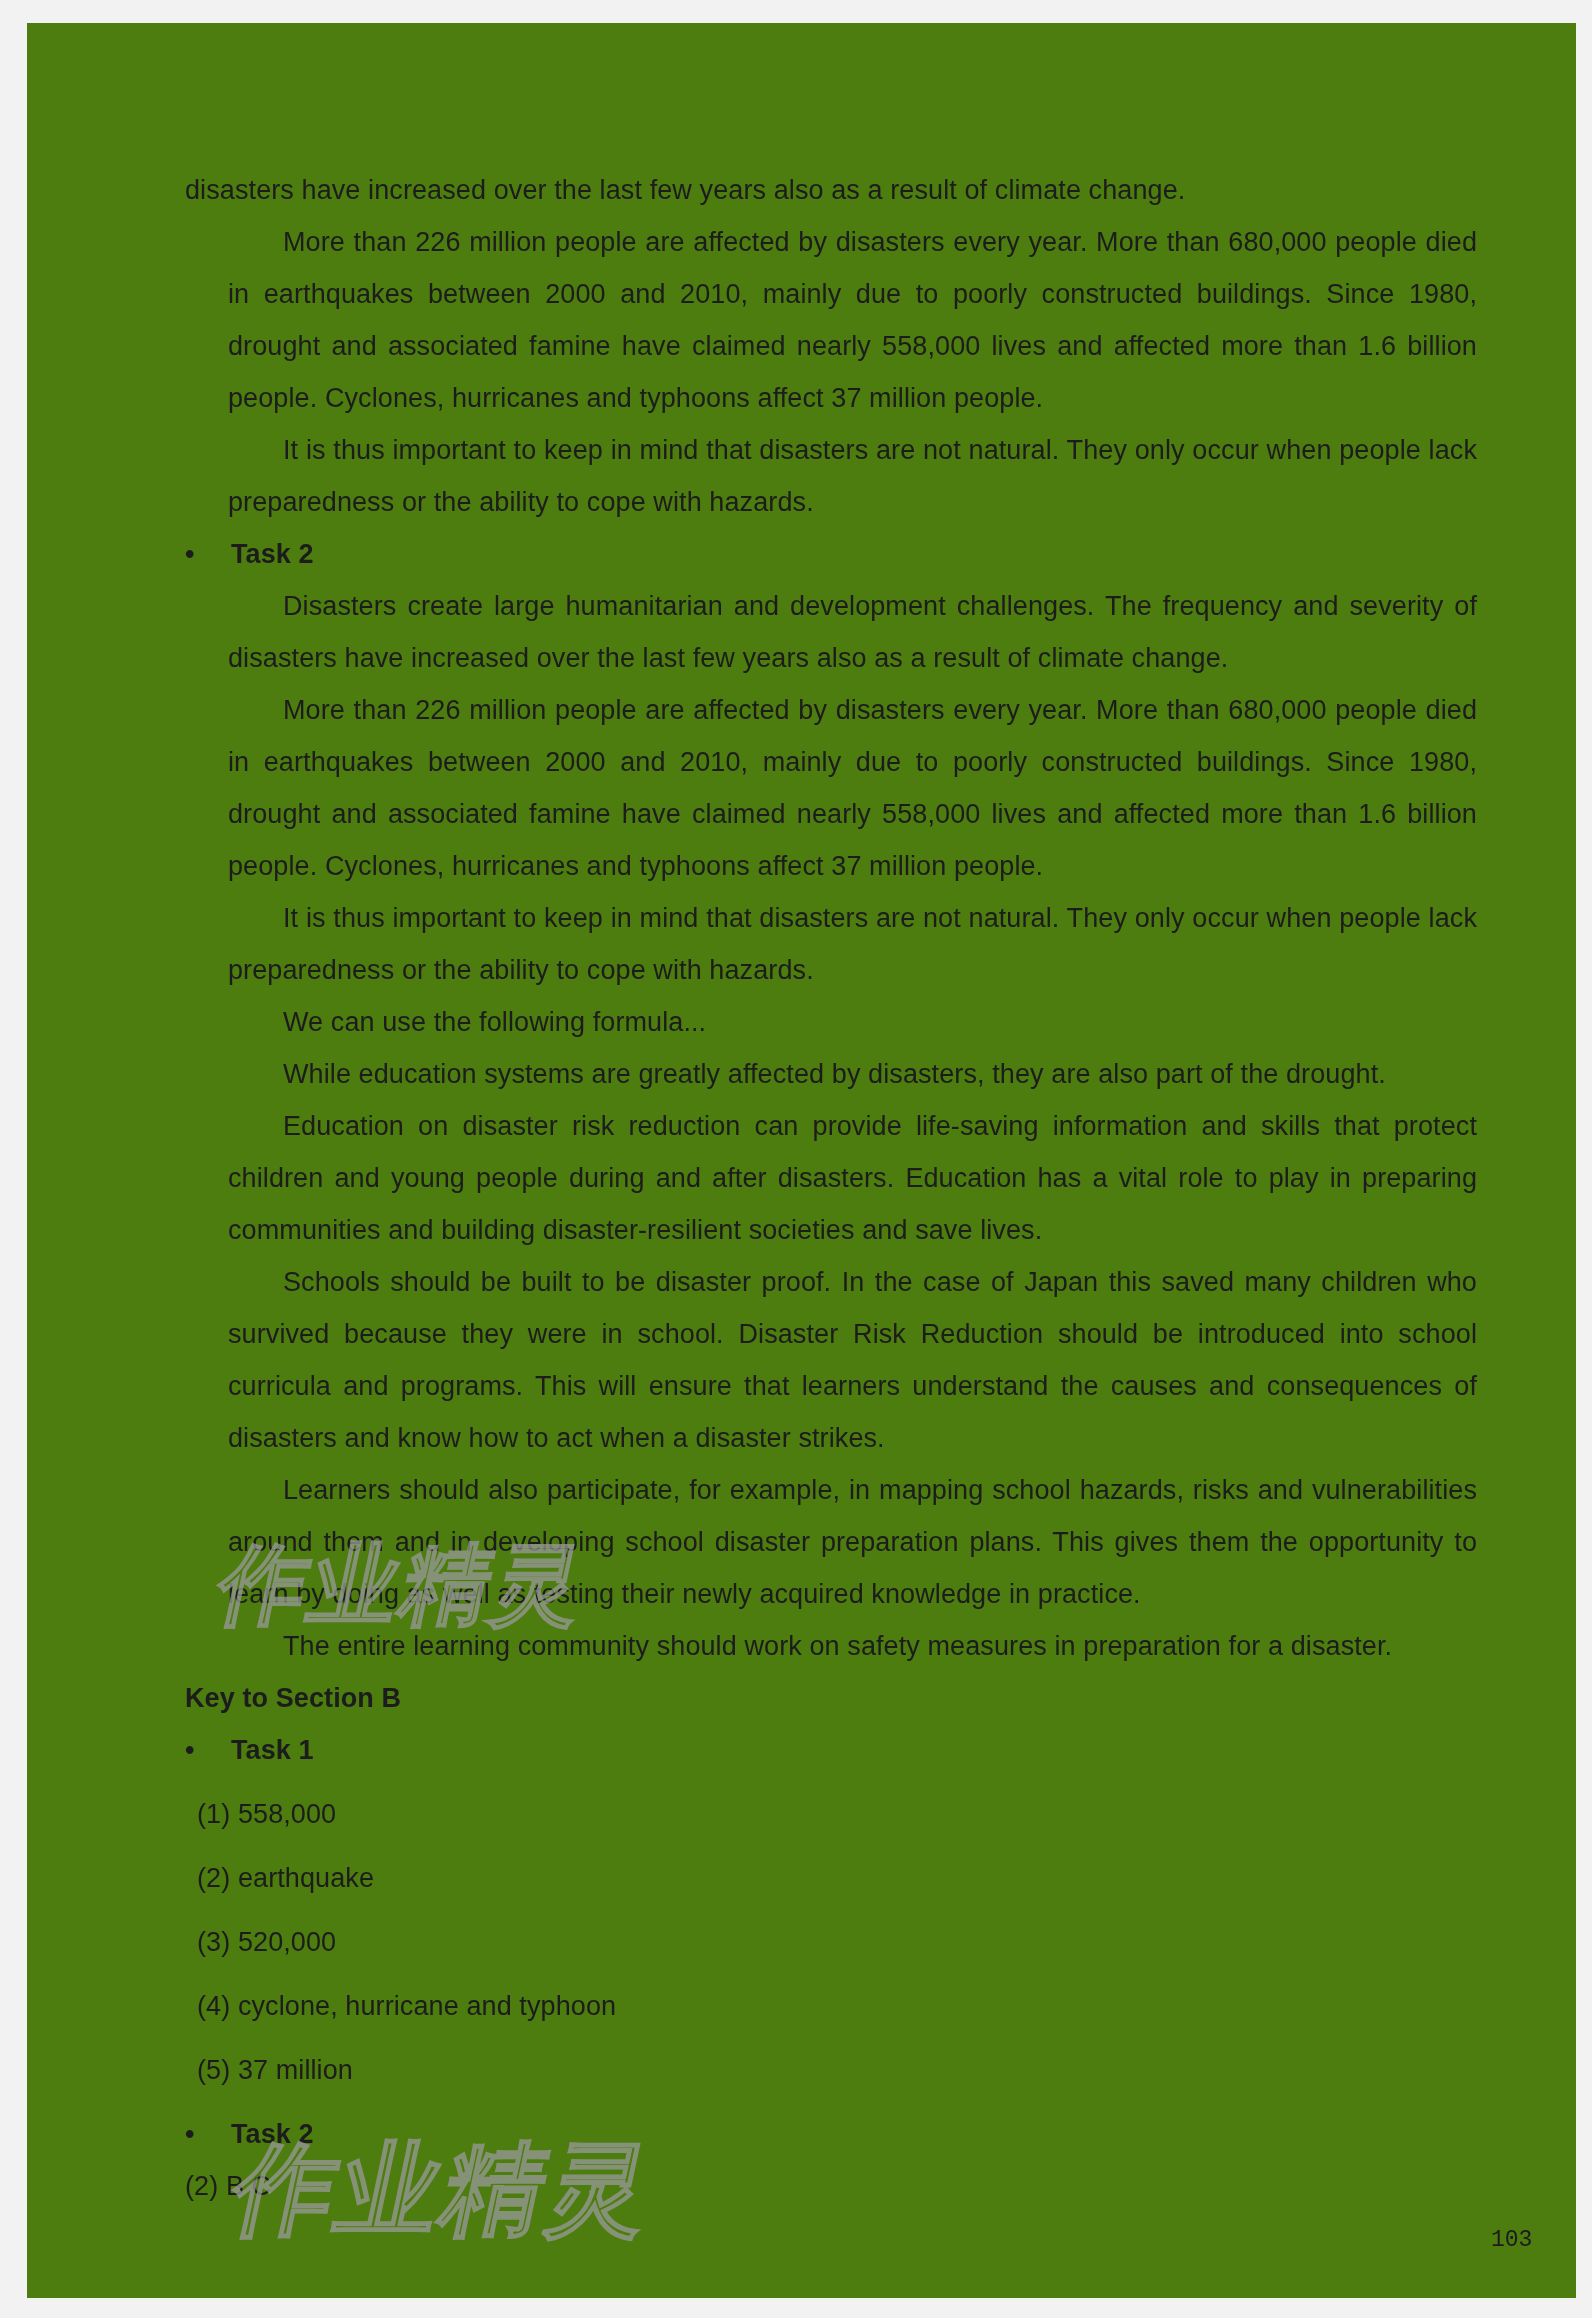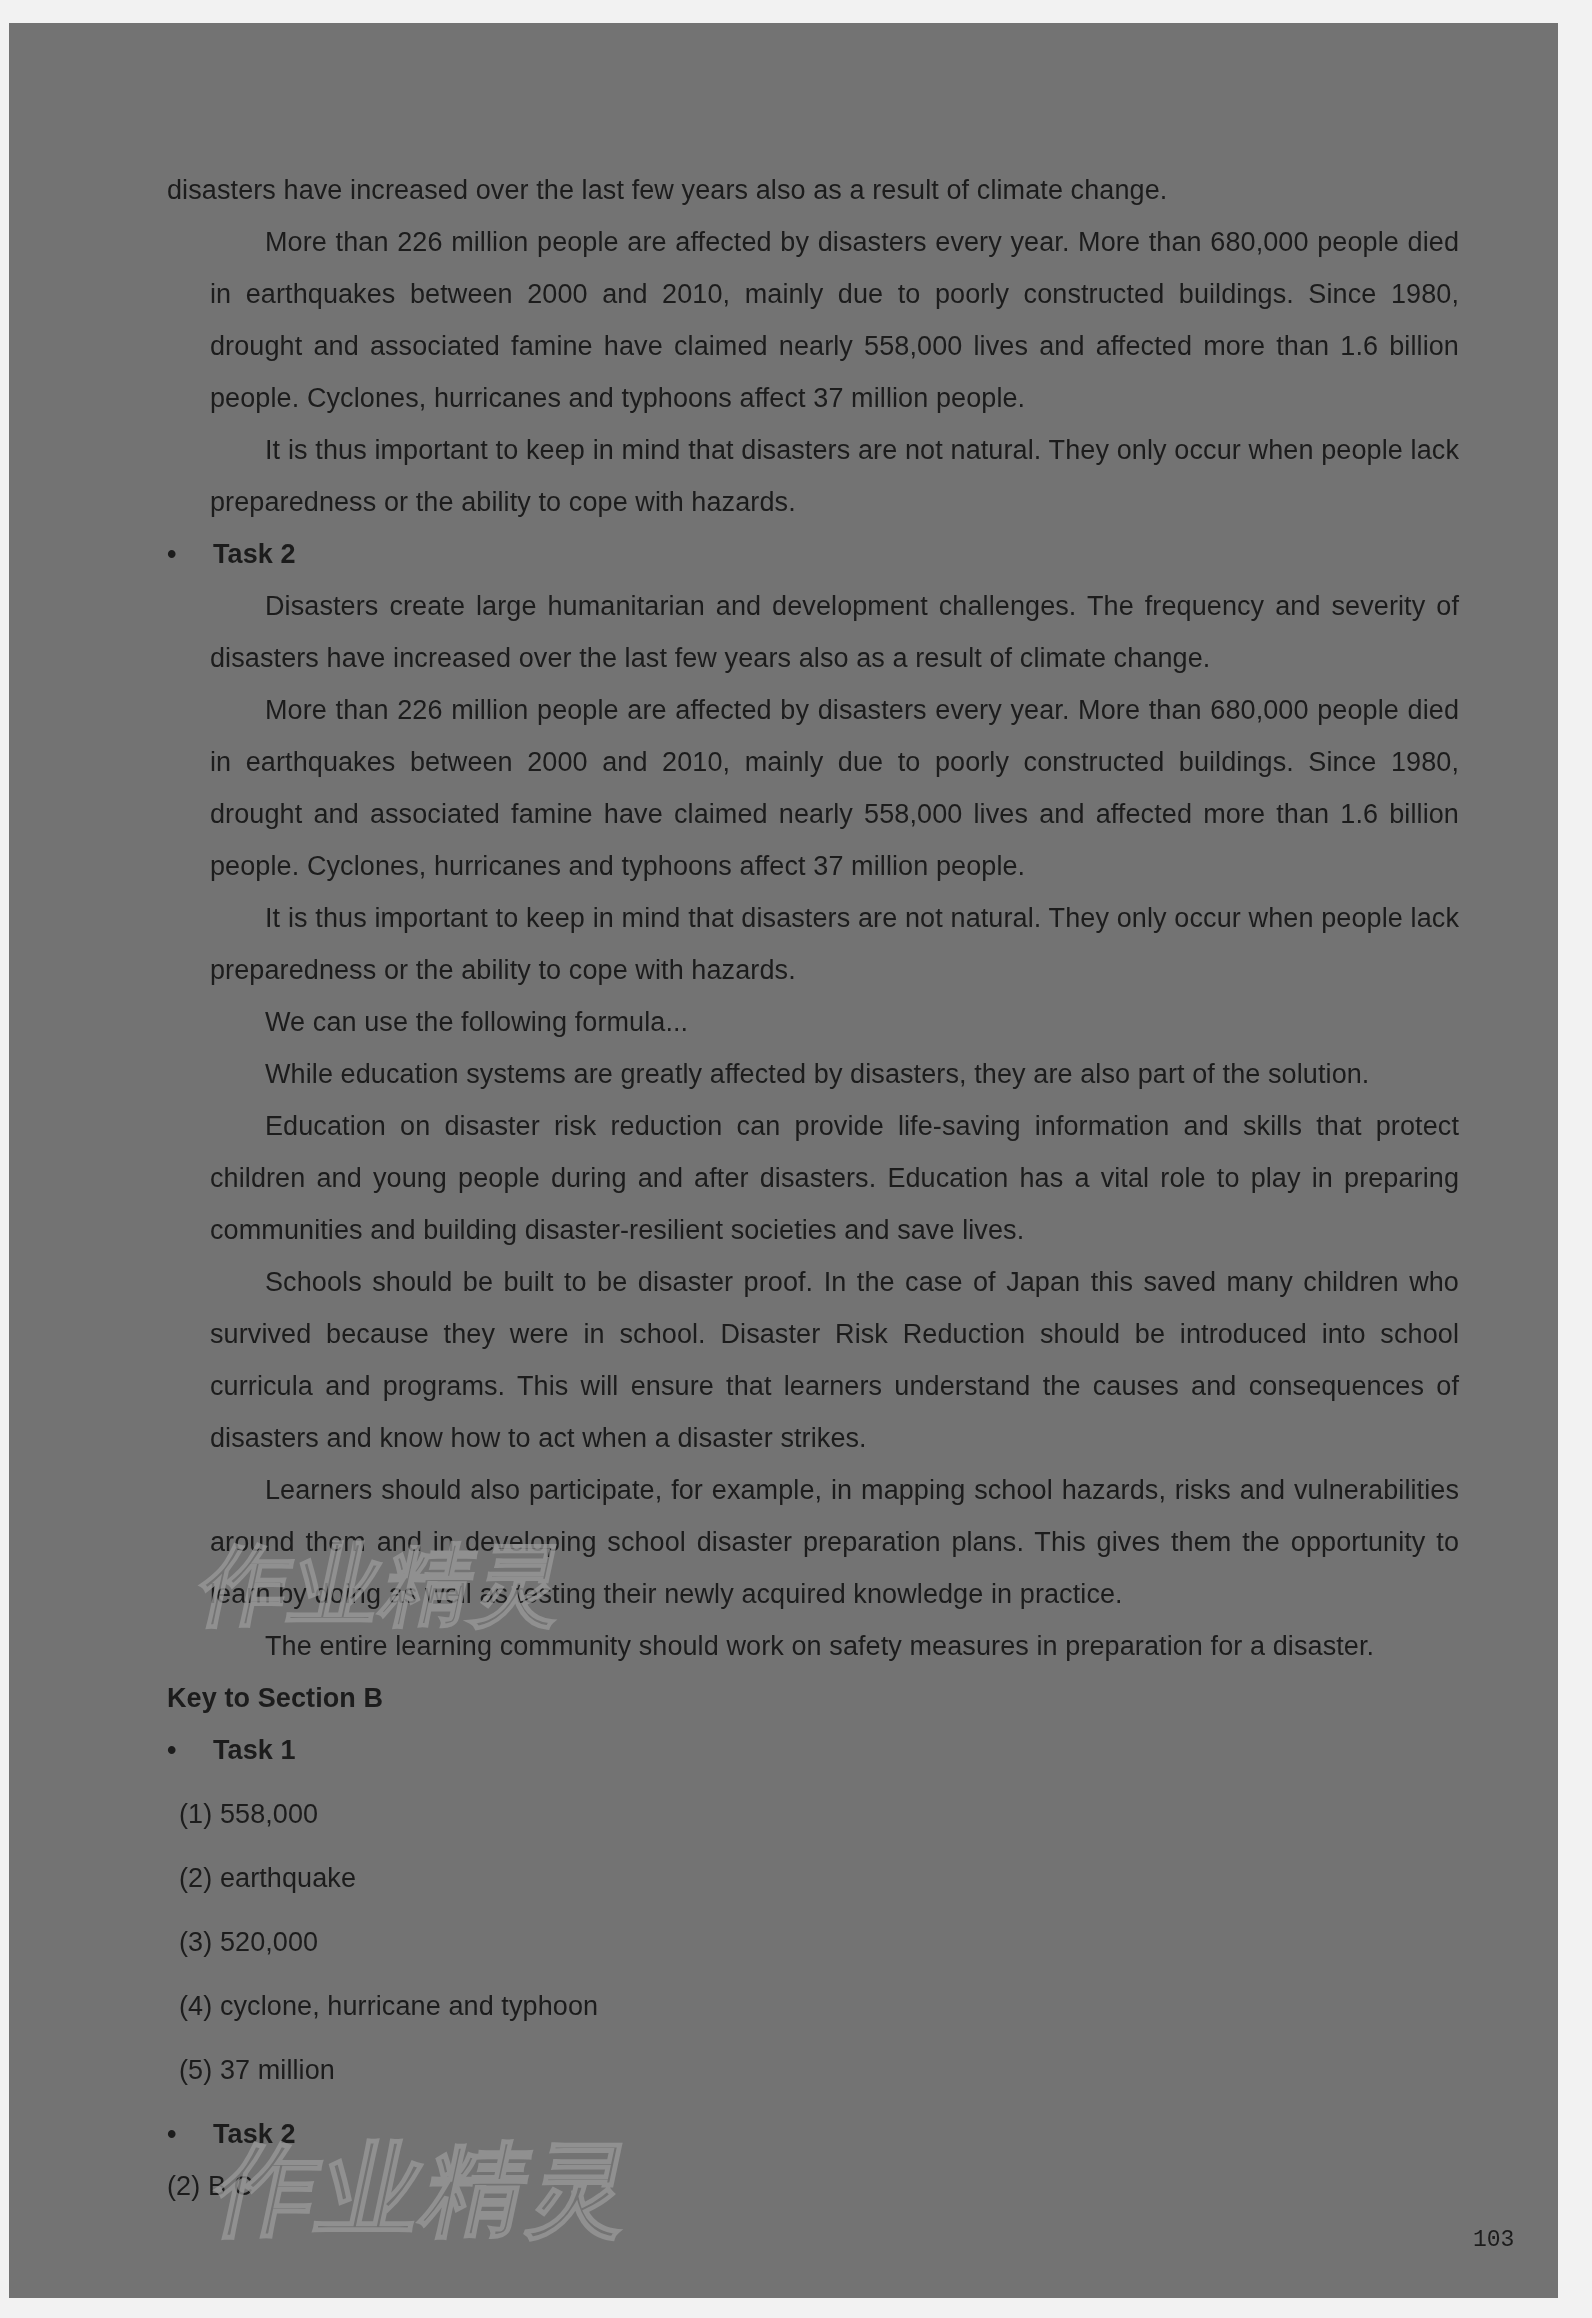--- a/index.html
+++ b/index.html
@@ -6,23 +6,23 @@
   body {
     width: 1592px; height: 2319px;
     background: #f2f2f2;
     position: relative;
     overflow: hidden;
     font-family: "Liberation Sans", sans-serif;
     color: #1c1c1c;
   }
   .page {
     position: absolute;
-    left: 9px; top: 23px;
+    left: 27px; top: 23px;
     width: 1549px; height: 2275px;
-    background: #737373;
+    background: #4d7c0f;
   }
   .content {
     position: absolute;
     left: 158px; top: 141px;
     width: 1292px;
     font-size: 27px;
     line-height: 52px;
     letter-spacing: 0.1px;
   }
   .para { margin: 0; text-align: justify; text-align-last: left; }
@@ -73,21 +73,21 @@
 
     <p class="bullet-head">
       <span class="bullet-dot">•</span>
       <span>Task 2</span>
     </p>
 
     <p class="para indent">Disasters create large humanitarian and development challenges. The frequency and severity of disasters have increased over the last few years also as a result of climate change.</p>
     <p class="para indent">More than 226 million people are affected by disasters every year. More than 680,000 people died in earthquakes between 2000 and 2010, mainly due to poorly constructed buildings. Since 1980, drought and associated famine have claimed nearly 558,000 lives and affected more than 1.6 billion people. Cyclones, hurricanes and typhoons affect 37 million people.</p>
     <p class="para indent">It is thus important to keep in mind that disasters are not natural. They only occur when people lack preparedness or the ability to cope with hazards.</p>
     <p class="para indent">We can use the following formula...</p>
-    <p class="para indent">While education systems are greatly affected by disasters, they are also part of the solution.</p>
+    <p class="para indent">While education systems are greatly affected by disasters, they are also part of the drought.</p>
     <p class="para indent">Education on disaster risk reduction can provide life-saving information and skills that protect children and young people during and after disasters. Education has a vital role to play in preparing communities and building disaster-resilient societies and save lives.</p>
     <p class="para indent">Schools should be built to be disaster proof. In the case of Japan this saved many children who survived because they were in school. Disaster Risk Reduction should be introduced into school curricula and programs. This will ensure that learners understand the causes and consequences of disasters and know how to act when a disaster strikes.</p>
     <p class="para indent">Learners should also participate, for example, in mapping school hazards, risks and vulnerabilities around them and in developing school disaster preparation plans. This gives them the opportunity to learn by doing as well as testing their newly acquired knowledge in practice.</p>
     <p class="para indent">The entire learning community should work on safety measures in preparation for a disaster.</p>
 
     <p class="section-head">Key to Section B</p>
 
     <p class="bullet-head">
       <span class="bullet-dot">•</span>
       <span>Task 1</span>

